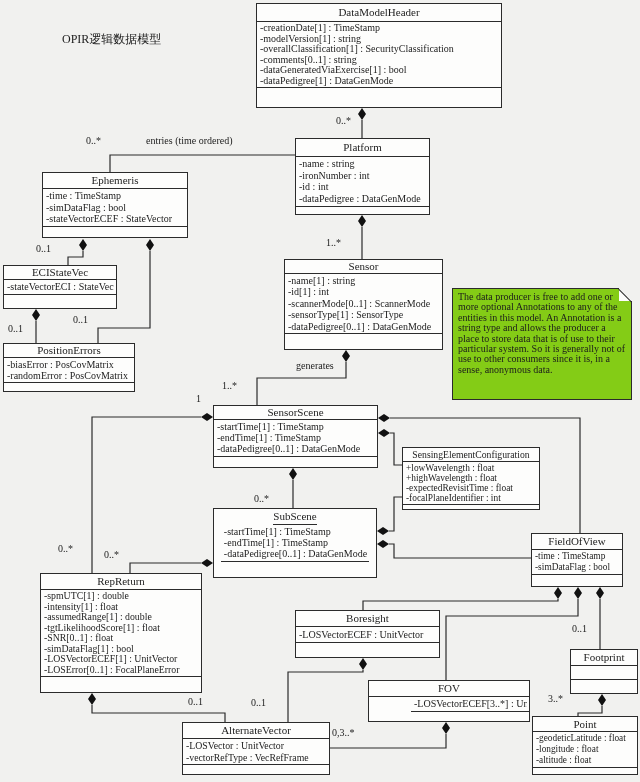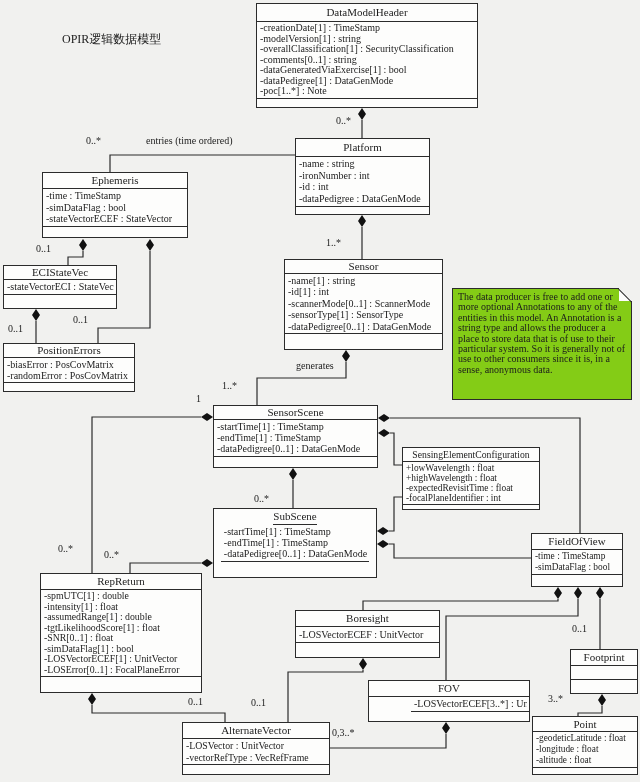--- a/index.html
+++ b/index.html
@@ -92,30 +92,29 @@
       <path d="M600,587 L604,593 L600,599 L596,593 Z"></path>
       <path d="M363,658 L367,664 L363,670 L359,664 Z"></path>
       <path d="M92,693 L96,699 L92,705 L88,699 Z"></path>
       <path d="M446,722 L450,728 L446,734 L442,728 Z"></path>
       <path d="M602,694 L606,700 L602,706 L598,700 Z"></path>
     </g>
   </svg>
 
   <div id="diagram-title">OPIR逻辑数据模型</div>
 
-  <div class="uml-class" style="left:256px;top:3px;width:222px;height:105px;">
+  <div class="uml-class" style="left:256px;top:3px;width:246px;height:105px;">
     <div class="uml-title" style="height:17px;line-height:17px;">DataModelHeader</div>
     <div class="uml-attrs" style="line-height:10.5px;">
         <div class="attr-line">-creationDate[1] : TimeStamp</div>
         <div class="attr-line">-modelVersion[1] : string</div>
         <div class="attr-line">-overallClassification[1] : SecurityClassification</div>
         <div class="attr-line">-comments[0..1] : string</div>
         <div class="attr-line">-dataGeneratedViaExercise[1] : bool</div>
         <div class="attr-line">-dataPedigree[1] : DataGenMode</div>
-        <div class="attr-line">-poc[1..*] : Note</div>
       </div>
     <div class="uml-empty"></div>
   </div>
 
   <div class="uml-class" style="left:295px;top:138px;width:135px;height:77px;">
     <div class="uml-title" style="height:17px;line-height:17px;">Platform</div>
     <div class="uml-attrs" style="line-height:11.7px;">
         <div class="attr-line">-name : string</div>
         <div class="attr-line">-ironNumber : int</div>
         <div class="attr-line">-id : int</div>

